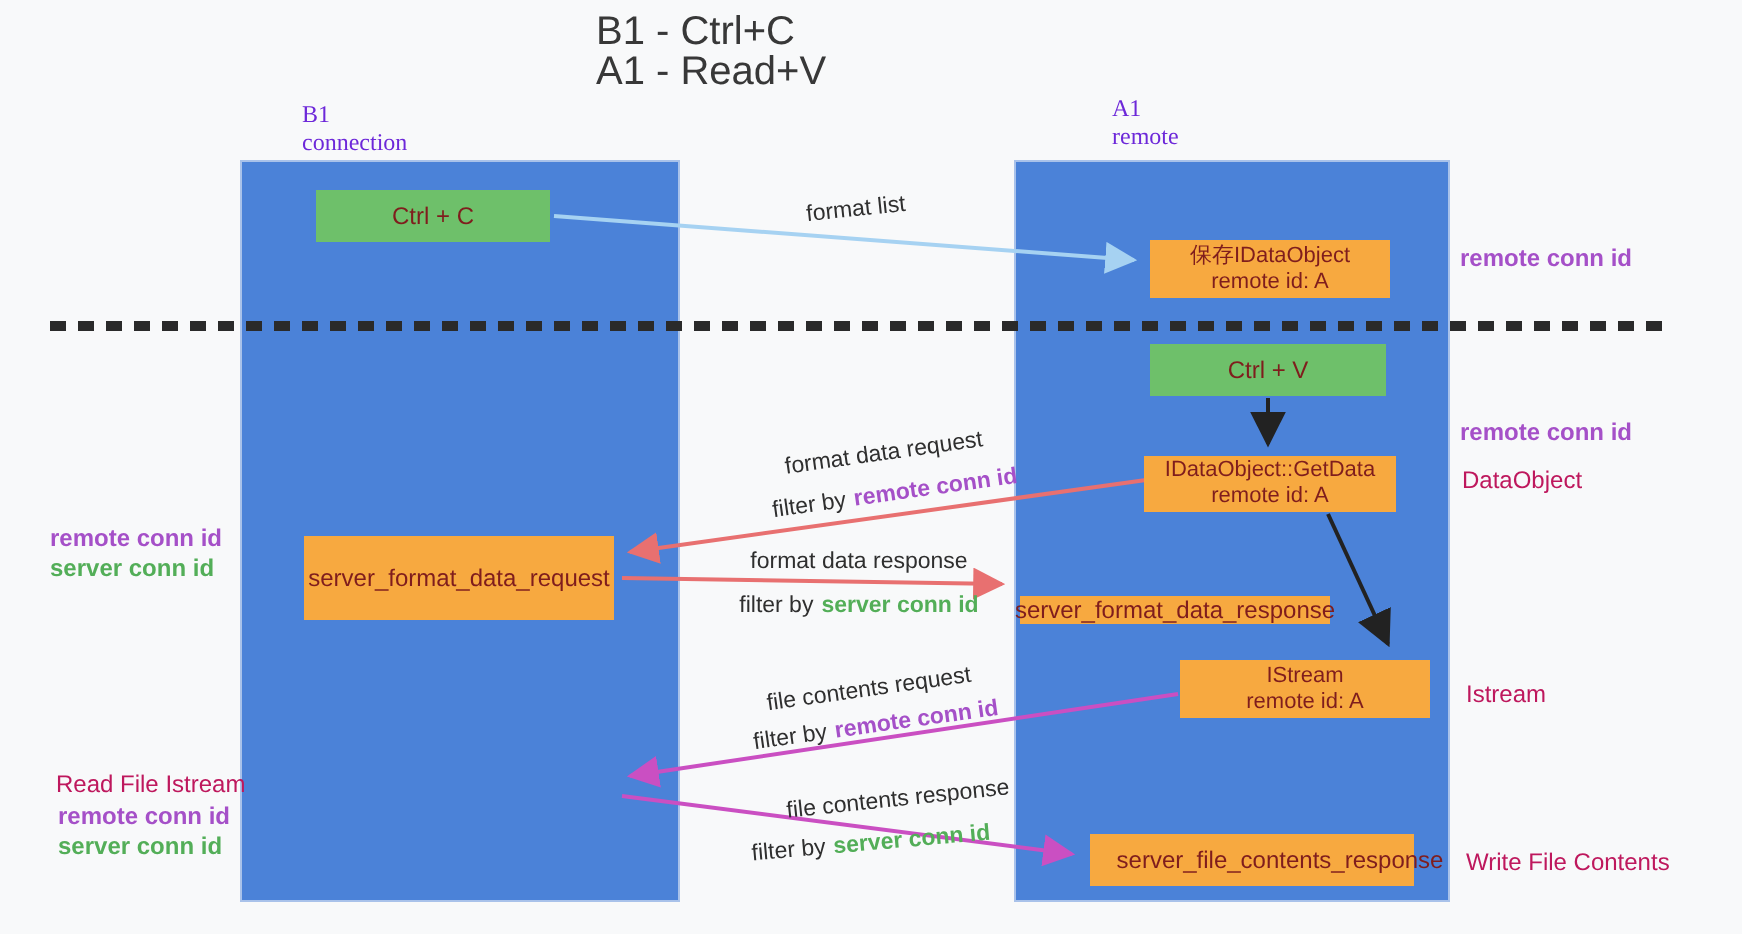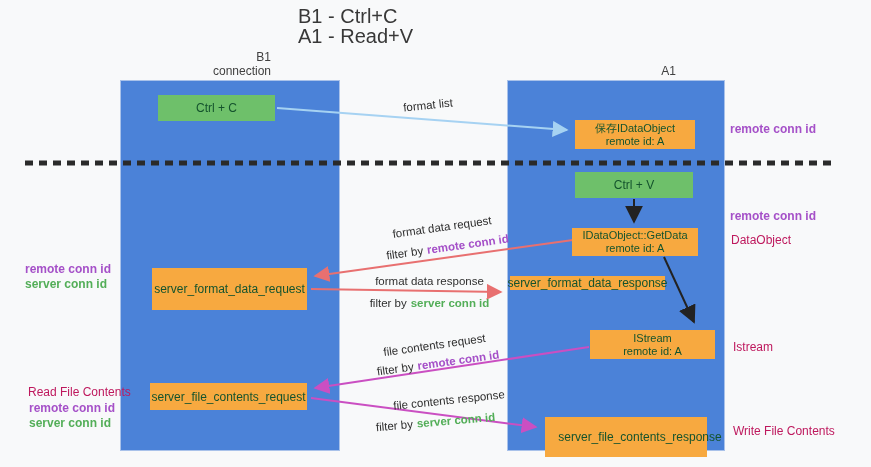--- a/index.html
+++ b/index.html
@@ -1,22 +1,22 @@
 <!DOCTYPE html>
 <html style="--background: #f8f9fa; --lane-blue: #4b82d8; --box-orange: #f7a940; --box-green: #6ec06a; --arrow-red: #e87070; --arrow-magenta: #ca4fc2; --arrow-lightblue: #a6d2f2; --arrow-black: #222222; --text-purple: #a550c8; --text-green: #53ae58;"><head>
 <meta charset="utf-8">
 <style>
   html,body{margin:0;padding:0;background:#e9eaec;font-family:"Liberation Sans",sans-serif;}
   #stage{position:relative;width:871px;height:467px;background:var(--background,#f8f9fa);overflow:hidden;}
   .abs{position:absolute;}
   .title{width:270px;text-align:left;font-size:20px;line-height:20px;color:#383838;}
-  .lane-header{width:120px;text-align:right;font-size:12px;line-height:14px;color:#404040;}
+  .lane-header{width:120px;text-align:left;font-size:12px;line-height:14px;color:#6d28d9;font-family:Liberation Serif, serif;}
   .lane{background:var(--lane-blue,#4b82d8);border:1px solid #a9c2ea;box-sizing:border-box;}
   .node{display:flex;flex-direction:column;align-items:center;justify-content:center;
-        color:#14532d;text-align:center;box-sizing:border-box;}
+        color:#7f1d1d;text-align:center;box-sizing:border-box;}
   .node.orange{background:var(--box-orange,#f7a940);}
   .node.green{background:var(--box-green,#6ec06a);}
   .node .l1{font-size:11px;line-height:13px;}
   .node .single{font-size:12px;}
   .side-label{font-size:12px;color:#be185d;white-space:nowrap;}
   .side-label.purple{color:var(--text-purple,#a550c8);font-weight:bold;}
   .side-label.greent{color:var(--text-green,#53ae58);font-weight:bold;}
   .stack{line-height:15px;}
   .arrow-label{font-size:11.5px;color:#2f2f2f;text-align:center;white-space:nowrap;}
   .arrow-label .fb{margin-right:4px;}
@@ -40,21 +40,21 @@
 
   <div class="abs title" style="left:298px;top:6px;">
     <div>B1 - Ctrl+C</div>
     <div>A1 - Read+V</div>
   </div>
 
   <div class="abs lane-header" style="left:151px;top:50px;">
     <div>B1</div>
     <div>connection</div>
   </div>
-  <div class="abs lane-header" style="left:556px;top:64px;">
+  <div class="abs lane-header" style="left:556px;top:47px;">
     <div>A1</div>
     <div>remote</div>
   </div>
 
   <div class="abs lane" style="left:120px;top:80px;width:220px;height:371px;"></div>
   <div class="abs lane" style="left:507px;top:80px;width:218px;height:371px;"></div>
 
   <svg class="overlay" width="871" height="467">
     <defs>
       <marker id="mblue" viewBox="0 0 10 10" refX="9" refY="5" markerWidth="8" markerHeight="8" orient="auto">
@@ -79,57 +79,54 @@
     <line class="ln-mag" x1="589" y1="347" x2="315" y2="388" marker-end="url(#mmag)"></line>
     <line class="ln-mag" x1="311" y1="398" x2="536" y2="427" marker-end="url(#mmag)"></line>
   </svg>
 
   <div class="abs node green" style="left:158px;top:95px;width:117px;height:26px;">
     <div class="single">Ctrl + C</div>
   </div>
   <div class="abs node orange" style="left:152px;top:268px;width:155px;height:42px;">
     <div class="single">server_format_data_request</div>
   </div>
-  <div class="abs node orange" style="left:150px;top:383px;width:157px;height:27px;">
-    <div class="single">server_file_contents_request</div>
-  </div>
 
   <div class="abs node orange" style="left:575px;top:120px;width:120px;height:29px;">
     <div class="l1">保存IDataObject</div>
     <div class="l1">remote id: A</div>
   </div>
   <div class="abs node green" style="left:575px;top:172px;width:118px;height:26px;">
     <div class="single">Ctrl + V</div>
   </div>
   <div class="abs node orange" style="left:572px;top:228px;width:126px;height:28px;">
     <div class="l1">IDataObject::GetData</div>
     <div class="l1">remote id: A</div>
   </div>
-  <div class="abs node orange" style="left:510px;top:276px;width:155px;height:14px;">
+  <div class="abs node orange" style="left:510px;top:298px;width:155px;height:14px;">
     <div class="single">server_format_data_response</div>
   </div>
   <div class="abs node orange" style="left:590px;top:330px;width:125px;height:29px;">
     <div class="l1">IStream</div>
     <div class="l1">remote id: A</div>
   </div>
-  <div class="abs node orange" style="left:545px;top:417px;width:162px;height:40px;padding-left:28px;">
+  <div class="abs node orange" style="left:545px;top:417px;width:162px;height:26px;padding-left:28px;">
     <div class="single">server_file_contents_response</div>
   </div>
 
   <div class="abs side-label purple" style="left:730px;top:122px;">remote conn id</div>
   <div class="abs side-label purple" style="left:730px;top:209px;">remote conn id</div>
   <div class="abs side-label" style="left:731px;top:233px;">DataObject</div>
   <div class="abs side-label" style="left:733px;top:340px;">Istream</div>
   <div class="abs side-label" style="left:733px;top:424px;">Write File Contents</div>
 
   <div class="abs stack" style="left:25px;top:262px;">
     <div class="side-label purple">remote conn id</div>
     <div class="side-label greent">server conn id</div>
   </div>
-  <div class="abs side-label" style="left:28px;top:385px;">Read File Contents</div>
+  <div class="abs side-label" style="left:28px;top:385px;">Read File Istream</div>
   <div class="abs stack" style="left:29px;top:401px;">
     <div class="side-label purple">remote conn id</div>
     <div class="side-label greent">server conn id</div>
   </div>
 
   <div class="abs arrow-label" style="left:383px;top:99px;width:90px;transform:rotate(-6deg);">format list</div>
 
   <div class="abs arrow-label" style="left:372px;top:221px;width:140px;transform:rotate(-8deg);">format data request</div>
   <div class="abs arrow-label" style="left:365px;top:241px;width:165px;transform:rotate(-8deg);">
     <span class="fb">filter by</span><b class="purple">remote conn id</b>

